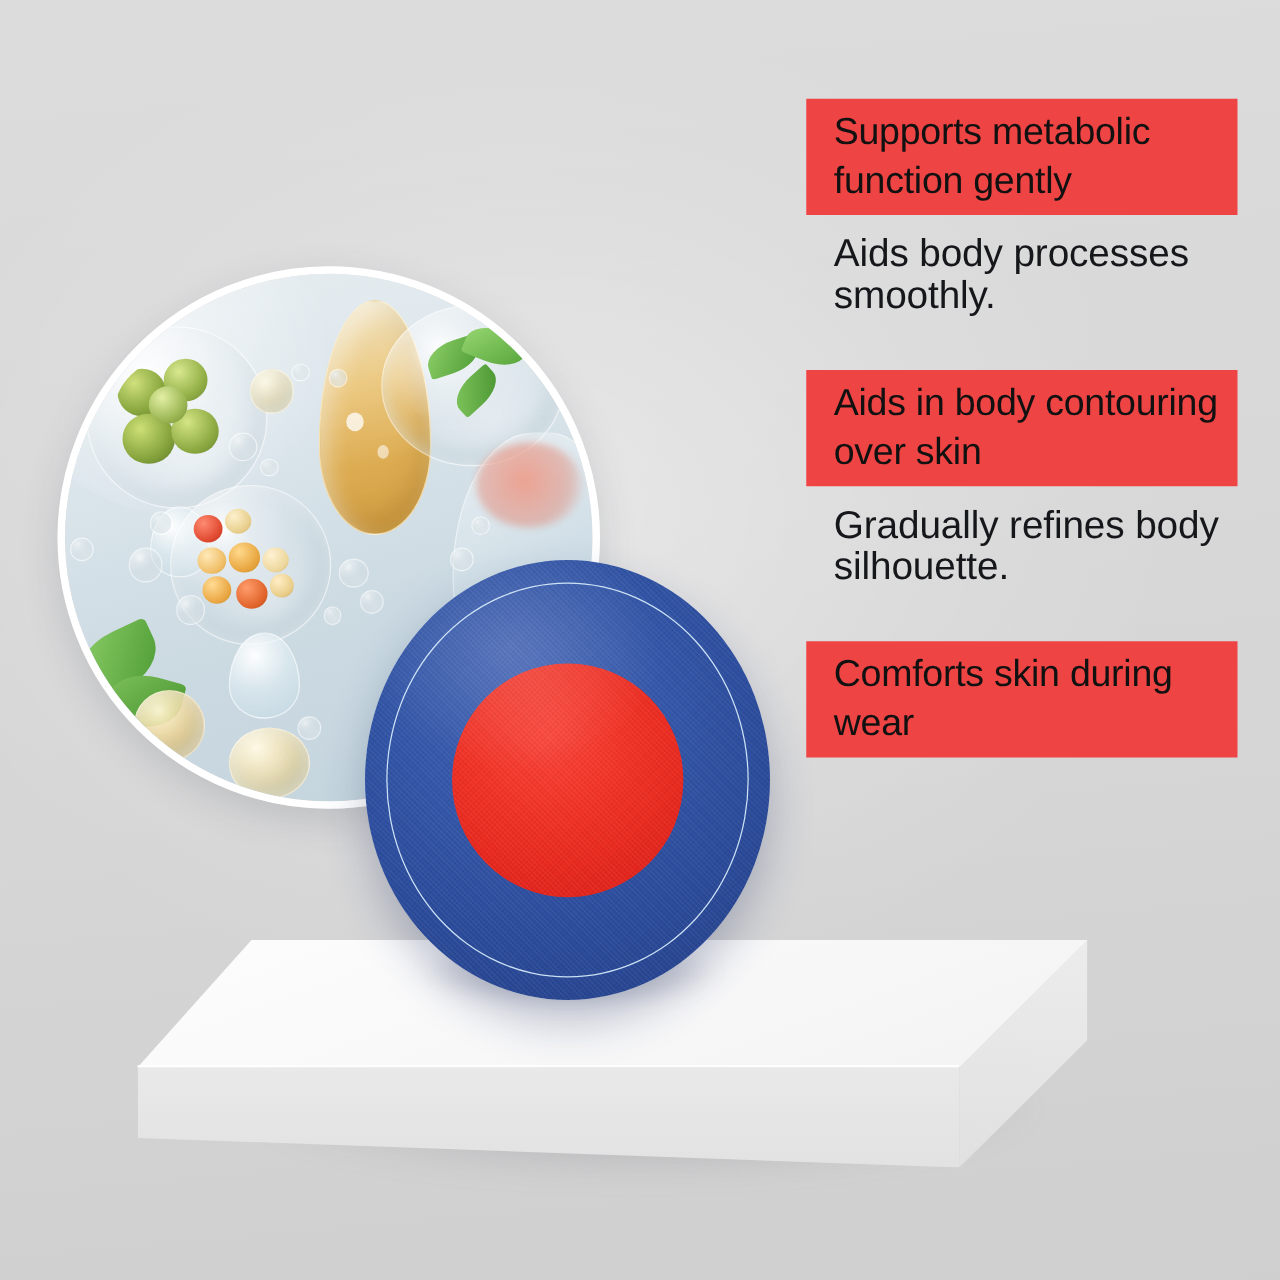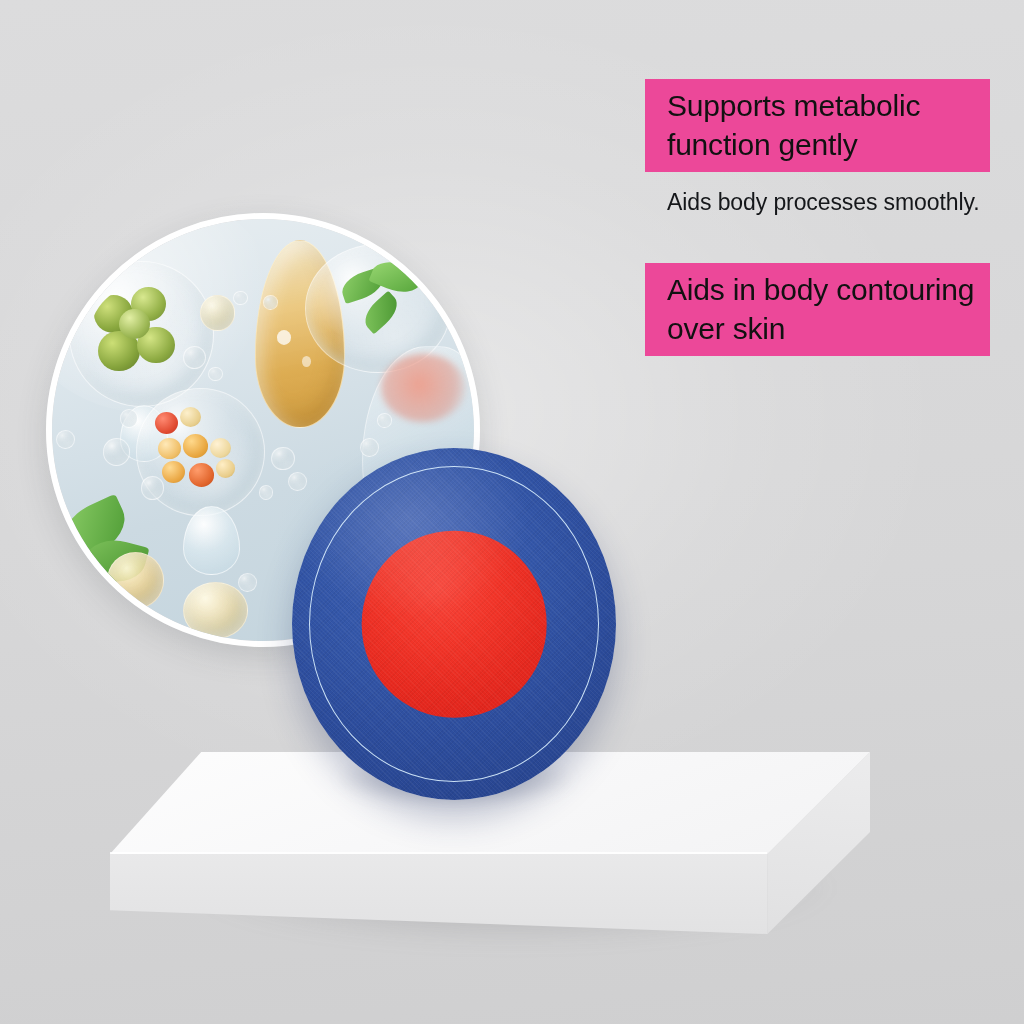--- a/index.html
+++ b/index.html
@@ -196,34 +196,34 @@
     left: 645px;
     top: 79px;
     width: 345px;
   }
   .benefit {
     margin-bottom: 44px;
   }
   .benefit:last-child { margin-bottom: 0; }
 
   .benefit-title {
-    background: #ec4899;
+    background: #ef4444;
     color: #111111;
     font-size: 30px;
     line-height: 39px;
     letter-spacing: -0.2px;
     padding: 7px 8px 8px 22px;
     margin: 0;
     font-weight: 400;
     width: 345px;
     box-sizing: border-box;
   }
   .benefit-desc {
     color: #15171a;
-    font-size: 23px;
+    font-size: 31px;
     line-height: 33px;
     letter-spacing: -0.1px;
     margin: 14px 0 0 22px;
     padding: 0;
     width: 320px;
     font-weight: 400;
   }
 </style>
 </head>
 <body>
@@ -327,20 +327,22 @@
 
   <div class="benefits">
 
     <div class="benefit">
       <p class="benefit-title">Supports metabolic function gently</p>
       <p class="benefit-desc">Aids body processes smoothly.</p>
     </div>
 
     <div class="benefit">
       <p class="benefit-title">Aids in body contouring over skin</p>
+      <p class="benefit-desc">Gradually refines body silhouette.</p>
     </div>
 
     <div class="benefit">
+      <p class="benefit-title">Comforts skin during wear</p>
     </div>
 
   </div>
 
 </div>
 
 </body></html>

